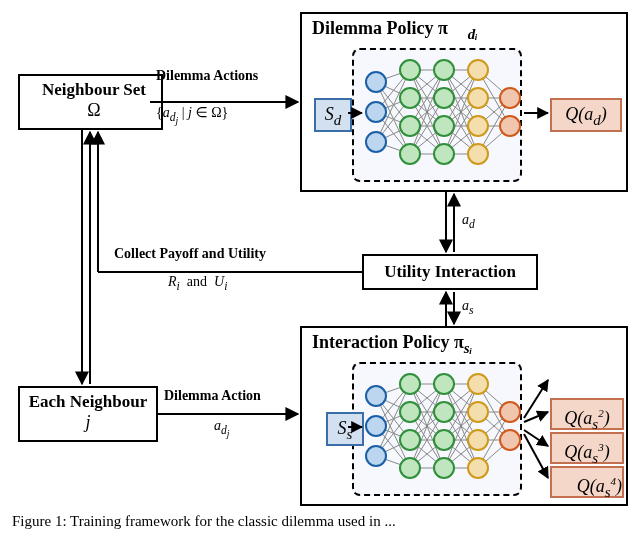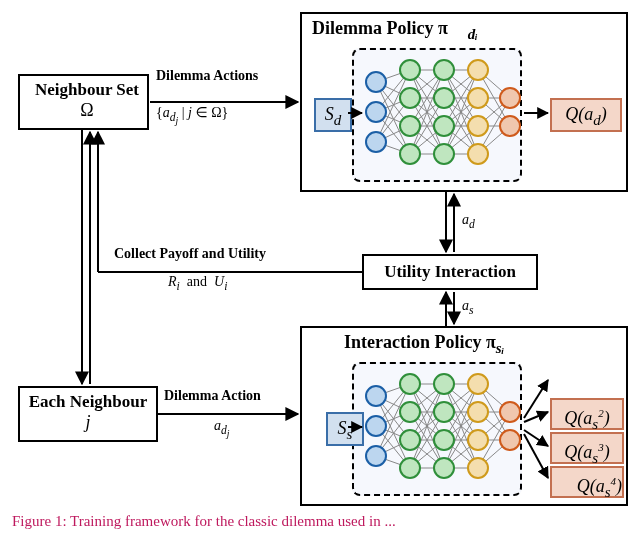--- a/index.html
+++ b/index.html
@@ -63,33 +63,33 @@
   background: #f4d7c9;
   text-align: center;
   font-style: italic;
   font-size: 18px;
   white-space: nowrap;
 }
 .caption {
   position: absolute;
   font-size: 15px;
   font-weight: normal;
-  color: #be185d;
+  color: #000000;
   left: 12px;
   bottom: 6px;
   margin-top: 44px;
 }
 svg { position: absolute; left: 0; top: 0; }
 </style>
 </head>
 <body>
 
 <div id="stage">
 
-  <div class="box" style="left:18px; top:74px; width:131px; height:56px; padding-top:4px;padding-left:7px;">
+  <div class="box" style="left:18px; top:74px; width:145px; height:56px; padding-top:4px;padding-left:7px;">
     <div style="font-size:17px; font-weight:bold;">Neighbour Set</div>
     <div style="font-size:18px;">Ω</div>
   </div>
 
   <div class="box" style="left:18px; top:386px; width:140px; height:56px; padding-top:4px;">
     <div style="font-size:17px; font-weight:bold;">Each Neighbour</div>
     <div style="font-size:18px; font-style:italic;">j</div>
   </div>
 
   <div class="box" style="left:362px; top:254px; width:176px; height:36px; line-height:32px; font-size:17px; font-weight:bold;">
@@ -202,21 +202,21 @@
           <circle cx="176" cy="140" r="10"></circle>
       </g>
       <g stroke="#cf5a1b" stroke-width="2" fill="#f0c7ae">
         <circle cx="208" cy="84" r="10"></circle>
           <circle cx="208" cy="112" r="10"></circle>
       </g>
     </svg>
   </div>
 
   <div class="panel" style="left:300px; top:326px; width:328px; height:180px;">
-    <div class="panel-title" style="left:10px; top:4px;margin-left:32px;">
+    <div class="panel-title" style="left:10px; top:4px;">
       <span>Interaction Policy π</span><sub style="font-style:italic;">sᵢ</sub>
     </div>
     <div class="nn-frame" style="left:50px; top:34px; width:170px; height:134px;"></div>
     <div class="sbox" style="left:24px; top:84px; width:34px; height:30px; line-height:28px;">
       <span>S<sub>s</sub></span>
     </div>
 
     <div class="qbox" style="left:248px; top:70px; width:70px; height:28px; line-height:26px;">Q(a<sub>s</sub><sup style="font-size:11px">2</sup>)</div>
     <div class="qbox" style="left:248px; top:104px; width:70px; height:28px; line-height:26px;">Q(a<sub>s</sub><sup style="font-size:11px">3</sup>)</div>
     <div class="qbox" style="left:248px; top:138px; width:70px; height:28px; line-height:26px;text-align:right;">Q(a<sub>s</sub><sup style="font-size:11px">4</sup>)</div>

